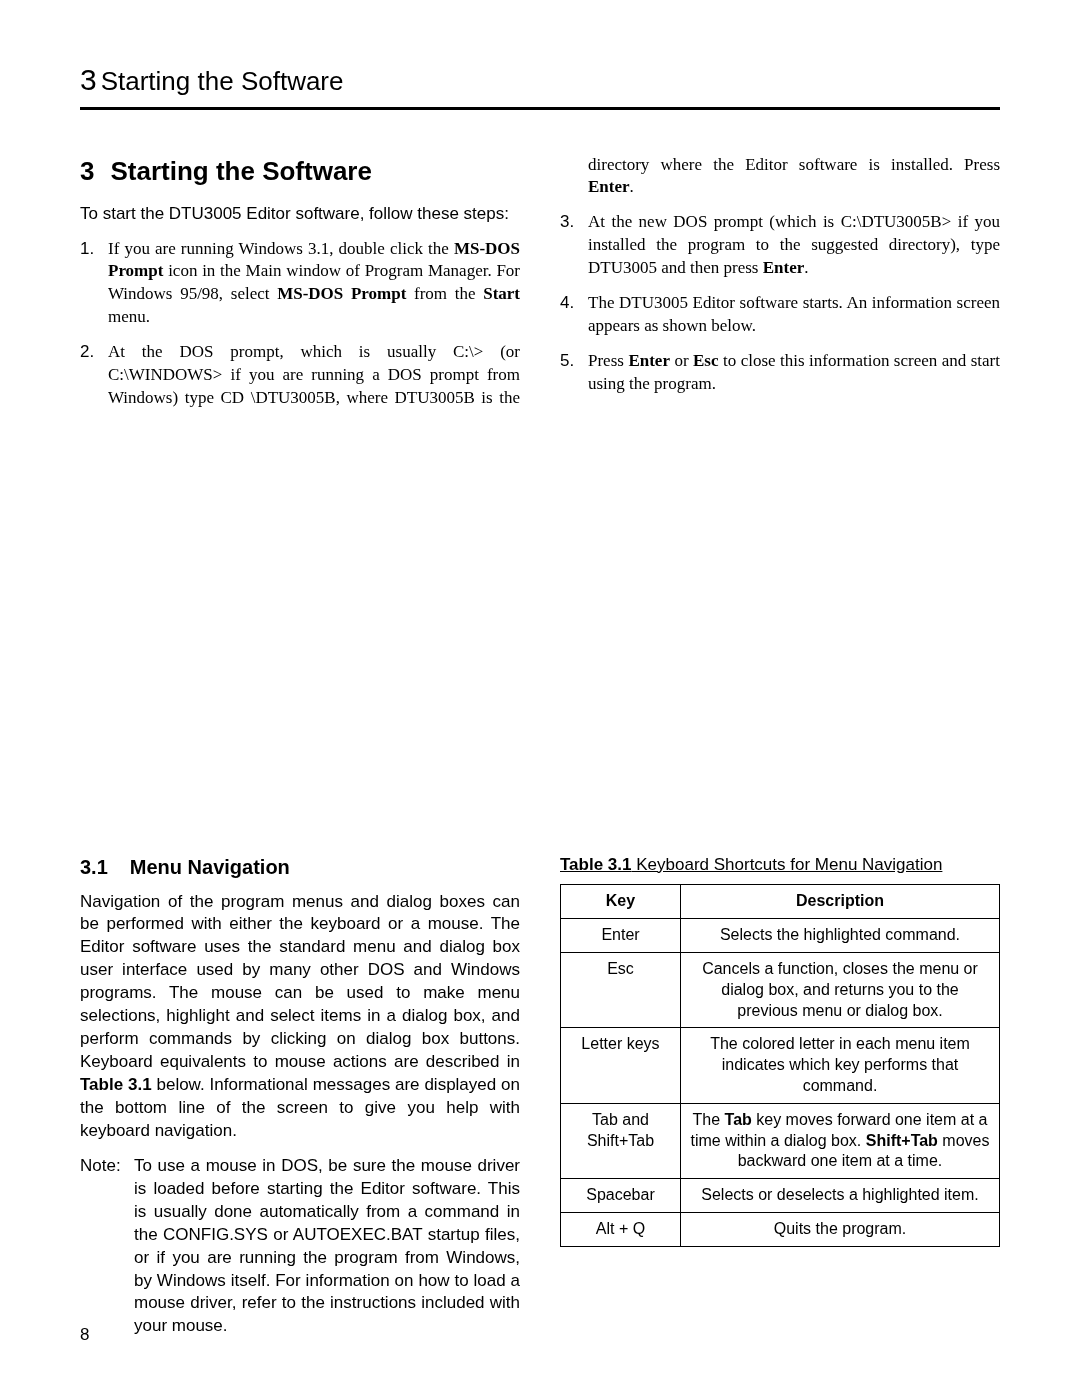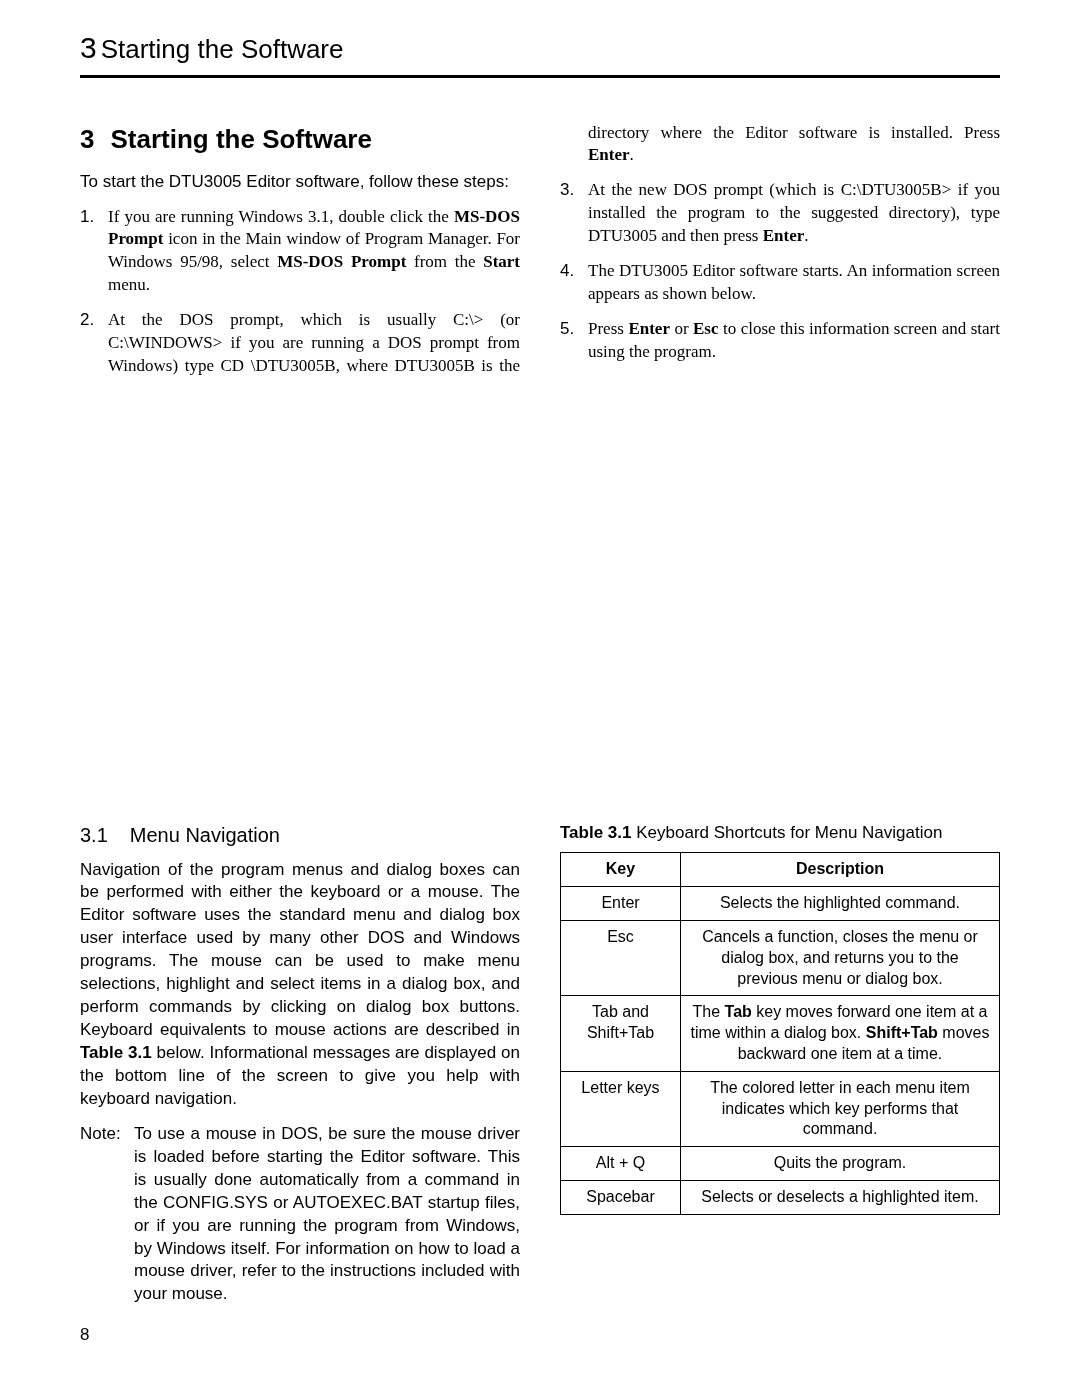--- a/index.html
+++ b/index.html
@@ -12,21 +12,21 @@
     font-family: Arial, Helvetica, sans-serif;
     color: #000;
     font-size: 17px;
     line-height: 1.35;
   }
   .page {
     position: relative;
     width: 1080px;
     height: 1397px;
     box-sizing: border-box;
-    padding: 28px 80px 50px 80px;
+    padding: 60px 80px 50px 80px;
   }
   .running-head {
     font-size: 26px;
     font-weight: 400;
     margin: 0 0 6px 0;
   }
   .running-head .chapnum {
     font-size: 30px;
     font-weight: 400;
     margin-right: 4px;
@@ -42,21 +42,21 @@
   }
   .keep { break-inside: avoid; }
   h1.section {
     font-size: 26px;
     font-weight: 700;
     margin: 0 0 14px 0;
   }
   h1.section .num { margin-right: 16px; }
   h2.subsection {
     font-size: 20px;
-    font-weight: 400;
+    font-weight: 700;
     margin: 0 0 10px 0;
   }
   h2.subsection .num { margin-right: 22px; }
   p { margin: 0 0 12px 0; text-align: justify; }
   ol.steps {
     list-style: none;
     padding: 0;
     margin: 0 0 12px 0;
   }
   ol.steps > li {
@@ -68,21 +68,21 @@
     flex: 0 0 28px;
   }
   ol.steps > li .t { flex: 1; font-family: Liberation Serif, serif; }
   .note {
     display: flex;
     margin: 0 0 12px 0;
     text-align: justify;
   }
   .note .lbl { flex: 0 0 54px; }
   .note .t { flex: 1; }
-  .tbl-cap { margin: 16px 0 8px 0; }
+  .tbl-cap { margin: 16px 0 8px 0; text-decoration: underline; }
   table.kb {
     border-collapse: collapse;
     width: 100%;
     font-size: 16px;
     line-height: 1.3;
   }
   table.kb th, table.kb td {
     border: 1.5px solid #000;
     padding: 6px 8px;
     vertical-align: top;
@@ -169,34 +169,34 @@
         <tbody id="tblbody">
             <tr>
               <td>Enter</td>
               <td>Selects the highlighted command.</td>
             </tr>
             <tr>
               <td>Esc</td>
               <td>Cancels a function, closes the menu or dialog box, and returns you to the previous menu or dialog box.</td>
             </tr>
             <tr>
+              <td>Letter keys</td>
+              <td>The colored letter in each menu item indicates which key performs that command.</td>
+            </tr>
+            <tr>
               <td>Tab and Shift+Tab</td>
               <td>The <span class="b">Tab</span> key moves forward one item at a time within a dialog box. <span class="b">Shift+Tab</span> moves backward one item at a time.</td>
             </tr>
             <tr>
-              <td>Letter keys</td>
-              <td>The colored letter in each menu item indicates which key performs that command.</td>
+              <td>Spacebar</td>
+              <td>Selects or deselects a highlighted item.</td>
             </tr>
             <tr>
               <td>Alt + Q</td>
               <td>Quits the program.</td>
-            </tr>
-            <tr>
-              <td>Spacebar</td>
-              <td>Selects or deselects a highlighted item.</td>
             </tr>
           </tbody>
       </table>
     </div>
   </div>
 
   <div class="footer">
     <span>8</span>
   </div>
 </div>

